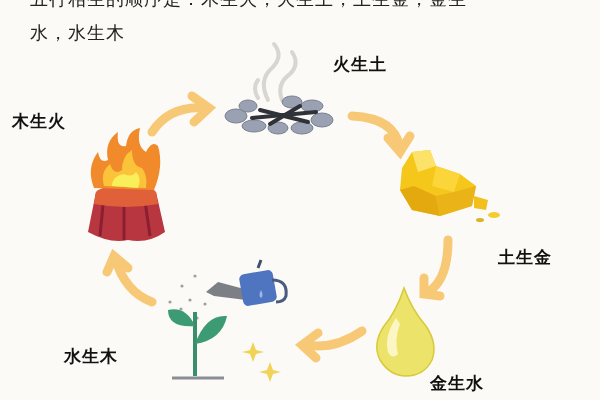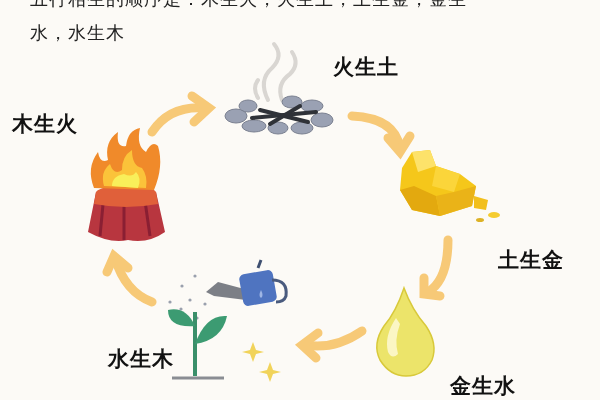--- a/index.html
+++ b/index.html
@@ -10,28 +10,28 @@
     position: relative;
     color: #1a1a1a;
   }
   .intro-line {
     position: absolute; left: 30px; font-size: 18px; letter-spacing: 1px;
     white-space: nowrap; color: #222;
   }
   #intro-1 { top: -13px; }
   #intro-2 { top: 21px; }
   .label {
-    position: absolute; font-size: 21px; font-weight: bold; color: #111;
+    position: absolute; font-size: 17px; font-weight: bold; color: #111;
     letter-spacing: 1px; white-space: nowrap;
   }
   #lbl-fire-earth { left: 333px; top: 53px; }
   #lbl-wood-fire  { left: 12px;  top: 110px; }
   #lbl-earth-metal{ left: 498px; top: 246px; font-family: Liberation Serif, serif; }
-  #lbl-water-wood { left: 64px;  top: 345px; margin-left: 44px; }
-  #lbl-metal-water{ left: 450px; top: 372px; }
+  #lbl-water-wood { left: 64px;  top: 345px; }
+  #lbl-metal-water{ left: 430px; top: 372px; }
   svg.layer { position: absolute; left: 0; top: 0; }
 </style>
 </head>
 <body>
 
 <div id="intro-1" class="intro-line">五行相生的顺序是：木生火，火生土，土生金，金生</div>
 <div id="intro-2" class="intro-line">水，水生木</div>
 
 <svg class="layer" width="600" height="400" viewBox="0 0 600 400">
 

